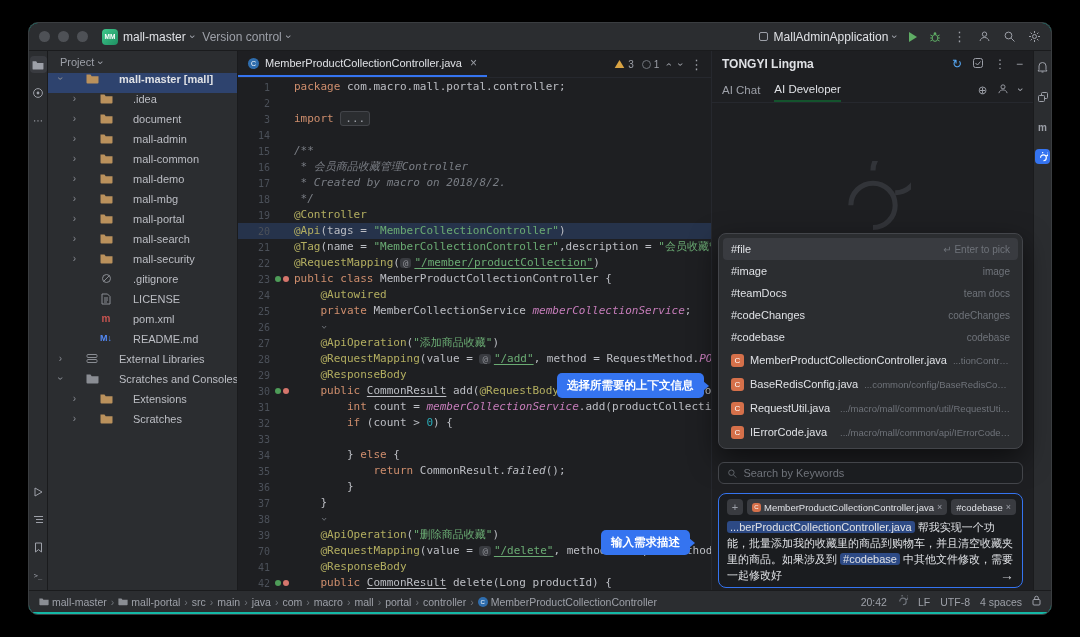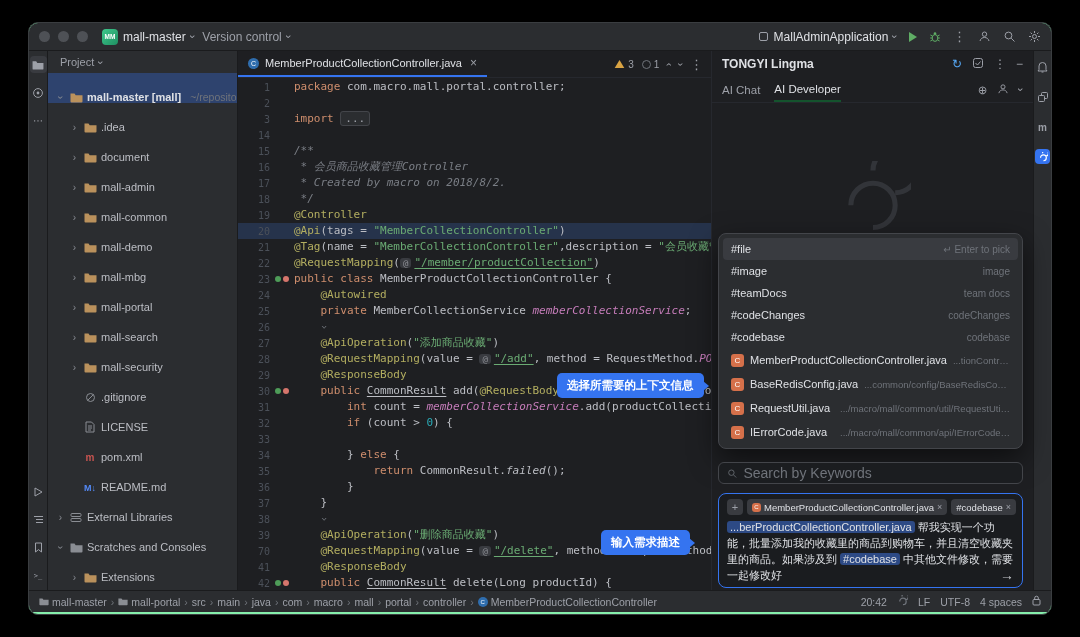--- a/index.html
+++ b/index.html
@@ -1,19 +1,19 @@
 <!DOCTYPE html>
 <html><head>
 <meta charset="utf-8">
 <style>
   * { box-sizing: border-box; margin: 0; padding: 0; }
   html,body { width:1080px; height:637px; background:#000; overflow:hidden;
     font-family:"Liberation Sans", sans-serif; }
   .window { position:absolute; left:28px; top:22px; width:1024px; height:593px;
-    background:#86efac; border:1px solid #3a3d40; border-radius:10px; overflow:hidden;
+    background:#14b8a6; border:1px solid #3a3d40; border-radius:10px; overflow:hidden;
     box-shadow:0 20px 60px rgba(0,0,0,.7); }
   
   .titlebar { height:28px; background:#2b2d30; border-bottom:1px solid #1a1b1d;
     display:flex; align-items:center; padding:0 10px; gap:8px; color:#dfe1e5; font-size:12px; }
   .lights { display:flex; gap:8px; margin-right:6px; }
   .light { width:11px; height:11px; border-radius:50%; background:#4e5156; }
   .proj-avatar { width:16px; height:16px; border-radius:4px;
     background:linear-gradient(135deg,#3ec98c,#1f8f62); color:#fff; font-size:6.5px; font-weight:bold;
     display:flex; align-items:center; justify-content:center; }
   .tb-item { display:flex; align-items:center; gap:5px; color:#dfe1e5; cursor:default; }
@@ -28,21 +28,21 @@
   .left-strip { width:19px; background:#2b2d30; border-right:1px solid #1a1b1d;
     display:flex; flex-direction:column; align-items:center; padding:5px 0 6px; gap:11px; flex:none; }
   .strip-ic { width:17px; height:17px; display:flex; align-items:center; justify-content:center;
     color:#9da0a8; border-radius:4px; font-size:10px; }
   .strip-ic.active { background:#393b40; }
   .strip-spacer { flex:1; }
   
   .project { width:190px; background:#2b2d30; border-right:1px solid #1a1b1d; flex:none; overflow:hidden; }
   .proj-head { height:22px; display:flex; align-items:center; gap:5px; padding-left:12px;
     color:#9da0a8; font-size:11px; }
-  .trow { height:30px; display:flex; align-items:flex-end; gap:4px; font-size:11px; color:#bcbec4;
+  .trow { height:20px; display:flex; align-items:flex-start; gap:20px; font-size:11px; color:#bcbec4;
     white-space:nowrap; }
   .trow.selected { background:#2e436e; }
   .trow .chev { width:9px; color:#868a91; font-size:10px; flex:none; text-align:center; }
   .trow .chev.down { transform:rotate(90deg); }
   .t-icon { width:14px; flex:none; display:flex; justify-content:center; }
   .t-label.bold { font-weight:bold; color:#dfe1e5; }
   .t-hint { color:#6f737a; margin-left:5px; font-size:10.5px; }
   
   .editor { flex:1; min-width:0; display:flex; flex-direction:column; background:#1e1f22; }
   .tabbar { height:27px; border-bottom:1px solid #26282e; display:flex; align-items:center; flex:none; }
@@ -93,21 +93,21 @@
   .ctx-hint { margin-left:auto; color:#6f737a; font-size:10px; }
   .file-row { height:24px; display:flex; align-items:center; gap:6px; padding:0 8px; border-radius:4px;
     font-size:11px; color:#dfe1e5; }
   .file-ic { width:13px; height:13px; border-radius:3px; background:#d5704a; color:#fff; font-size:8px;
     display:flex; align-items:center; justify-content:center; flex:none; }
   .file-path { margin-left:auto; color:#6f737a; font-size:9.5px; overflow:hidden; text-overflow:ellipsis;
     white-space:nowrap; max-width:170px; }
   .lg-search { position:absolute; left:6px; top:411px; width:305px; height:22px; background:#1b1d20;
     border:1px solid #43454a; border-radius:6px; display:flex; align-items:center; gap:6px;
     padding:0 8px; z-index:5; }
-  .lg-search input { background:transparent; border:none; outline:none; color:#bcbec4; font-size:14px; width:100%;
+  .lg-search input { background:transparent; border:none; outline:none; color:#bcbec4; font-size:11px; width:100%;
     font-family:"Liberation Sans",sans-serif; }
   .lg-search input::placeholder { color:#6f737a; }
   .chat-box { position:absolute; left:6px; top:442px; width:305px; height:95px; background:#1a1c1f;
     border:1px solid #3574f0; border-radius:8px; padding:5px 8px; z-index:5; }
   .chips { display:flex; gap:4px; align-items:center; margin-bottom:4px; }
   .plus-btn { width:16px; height:16px; border-radius:4px; background:#393b40; color:#9da0a8;
     display:flex; align-items:center; justify-content:center; font-size:11px; flex:none; }
   .chip { height:16px; background:#393b40; border-radius:4px; display:flex; align-items:center; gap:3px;
     padding:0 5px; font-size:9.5px; color:#dfe1e5; white-space:nowrap; }
   .chip .x { color:#9da0a8; font-size:9px; }

